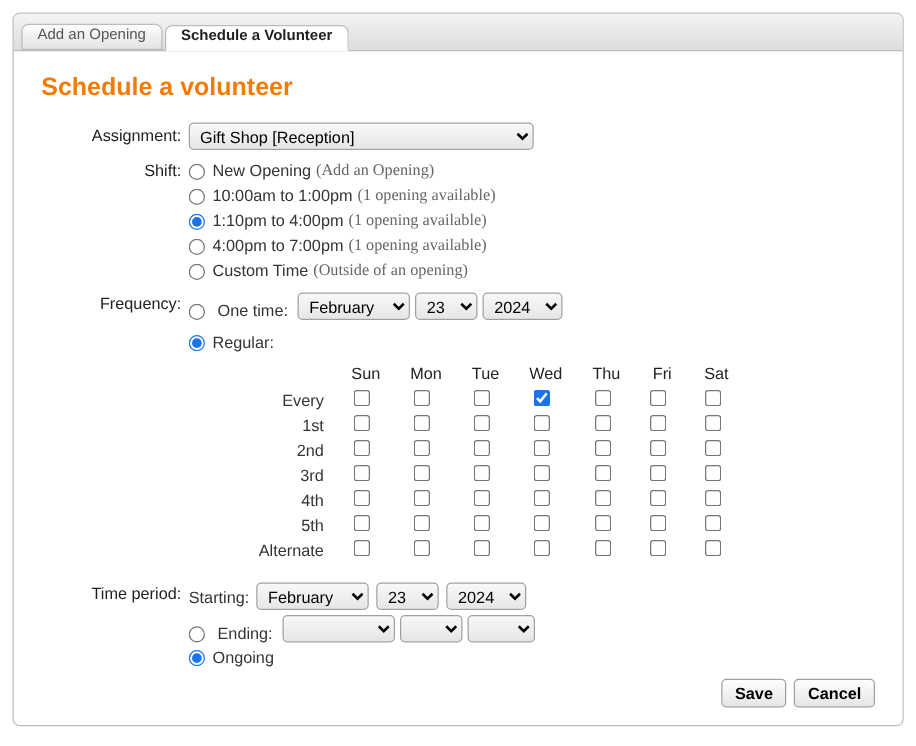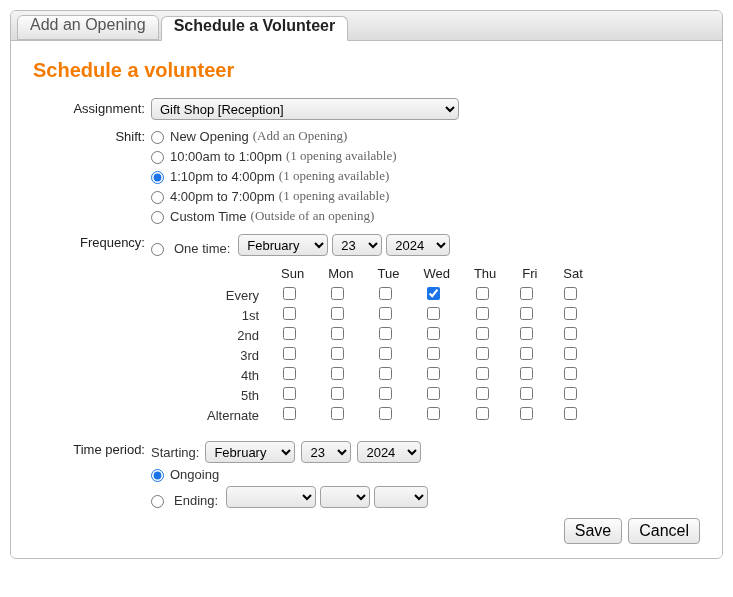--- a/index.html
+++ b/index.html
@@ -29,21 +29,21 @@
   }
   .tab {
     padding: 0 12px 5px;
     margin-right: 2px;
     border: 1px solid #bcbcbc;
     border-top-left-radius: 6px;
     border-top-right-radius: 6px;
     background: linear-gradient(to bottom, #fdfdfd, #e3e3e3);
     color: #555;
     cursor: pointer;
-    font-size: 16px;
+    font-size: 12px;
     position: relative;
   }
   .tab.active {
     background: #fff;
     color: #222;
     font-weight: bold;
     border-bottom: 1px solid #fff;
     margin-bottom: -1px;
   }
   .content {
@@ -73,21 +73,21 @@
   }
   select {
     background: linear-gradient(to bottom, #f8f8f8, #e6e6e6);
     border: 1px solid #a0a0a0;
     border-radius: 4px;
     padding: 2px 4px;
     font-size: 13px;
     font-family: inherit;
     height: 22px;
   }
-  select.wide { width: 308px; }
+  select.wide { width: 276px; }
   select.wider { width: 296px; }
   .inline-check {
     display: inline-flex;
     align-items: center;
     margin-left: 10px;
     vertical-align: middle;
   }
   .info-icon {
     display: inline-flex;
     width: 16px;
@@ -156,23 +156,24 @@
     display: flex;
     justify-content: flex-end;
     gap: 6px;
     margin-top: 8px;
   }
   button.btn {
     background: linear-gradient(to bottom, #fdfdfd, #e6e6e6);
     border: 1px solid #a0a0a0;
     border-radius: 4px;
     padding: 3px 10px;
-    font-size: 16px;
+    font-size: 13px;
     font-family: inherit;
     cursor: pointer;
+    font-weight: bold;
   }
 </style>
 </head>
 <body>
 
 <div class="panel">
 
   <div class="tabs">
     <div class="tab">Add an Opening</div>
     <div class="tab active">Schedule a Volunteer</div>
@@ -231,20 +232,24 @@
           <span>One time:</span>
           <select style="width:90px; margin-left:4px">
             <option>February</option>
           </select>
           <select style="width:50px">
             <option>23</option>
           </select>
           <select style="width:64px">
             <option>2024</option>
           </select>
+        </div>
+        <div class="radio-item" style="margin-top:6px">
+          <input type="radio" name="freq" checked="" style="">
+          <span>Regular:</span>
         </div>
 
         <div class="freq-grid">
           <table class="daygrid">
             <tbody>
                 <tr>
               <th></th>
               <th>Sun</th>
               <th>Mon</th>
               <th>Tue</th>
@@ -338,37 +343,37 @@
           <select style="width:90px">
             <option>February</option>
           </select>
           <select style="width:50px">
             <option>23</option>
           </select>
           <select style="width:64px">
             <option>2024</option>
           </select>
         </div>
-        <div class="radio-item">
-          <input type="radio" name="tp" checked="" style="">
-          <span>Ongoing</span>
-        </div>
         <div class="radio-item" style="gap:4px">
           <input type="radio" name="tp" style="">
           <span>Ending:</span>
           <select style="width:90px; margin-left:4px">
             <option></option>
           </select>
           <select style="width:50px">
             <option></option>
           </select>
           <select style="width:54px">
             <option></option>
           </select>
         </div>
+        <div class="radio-item">
+          <input type="radio" name="tp" checked="" style="">
+          <span>Ongoing</span>
+        </div>
       </div>
     </div>
 
     <div class="buttons">
       <button class="btn">Save</button>
       <button class="btn">Cancel</button>
     </div>
 
   </div>
 </div>

